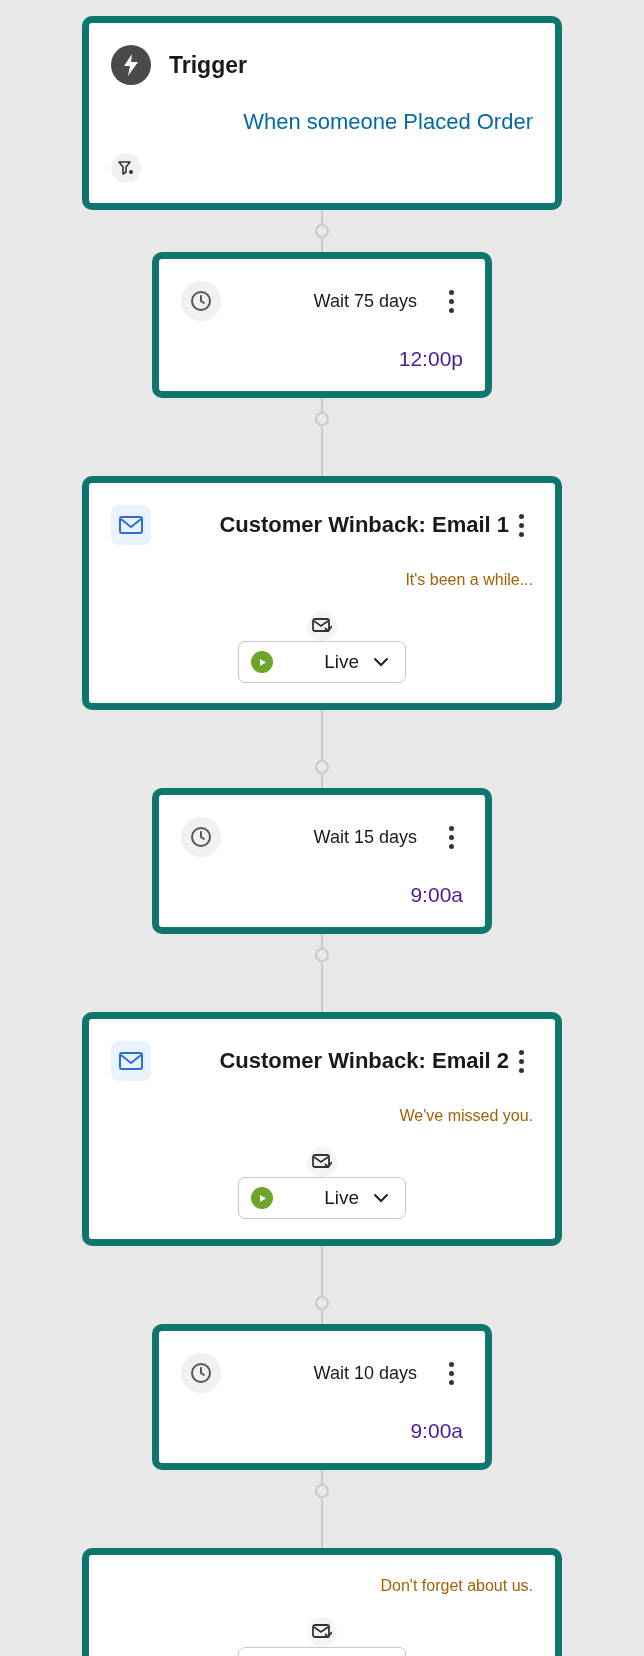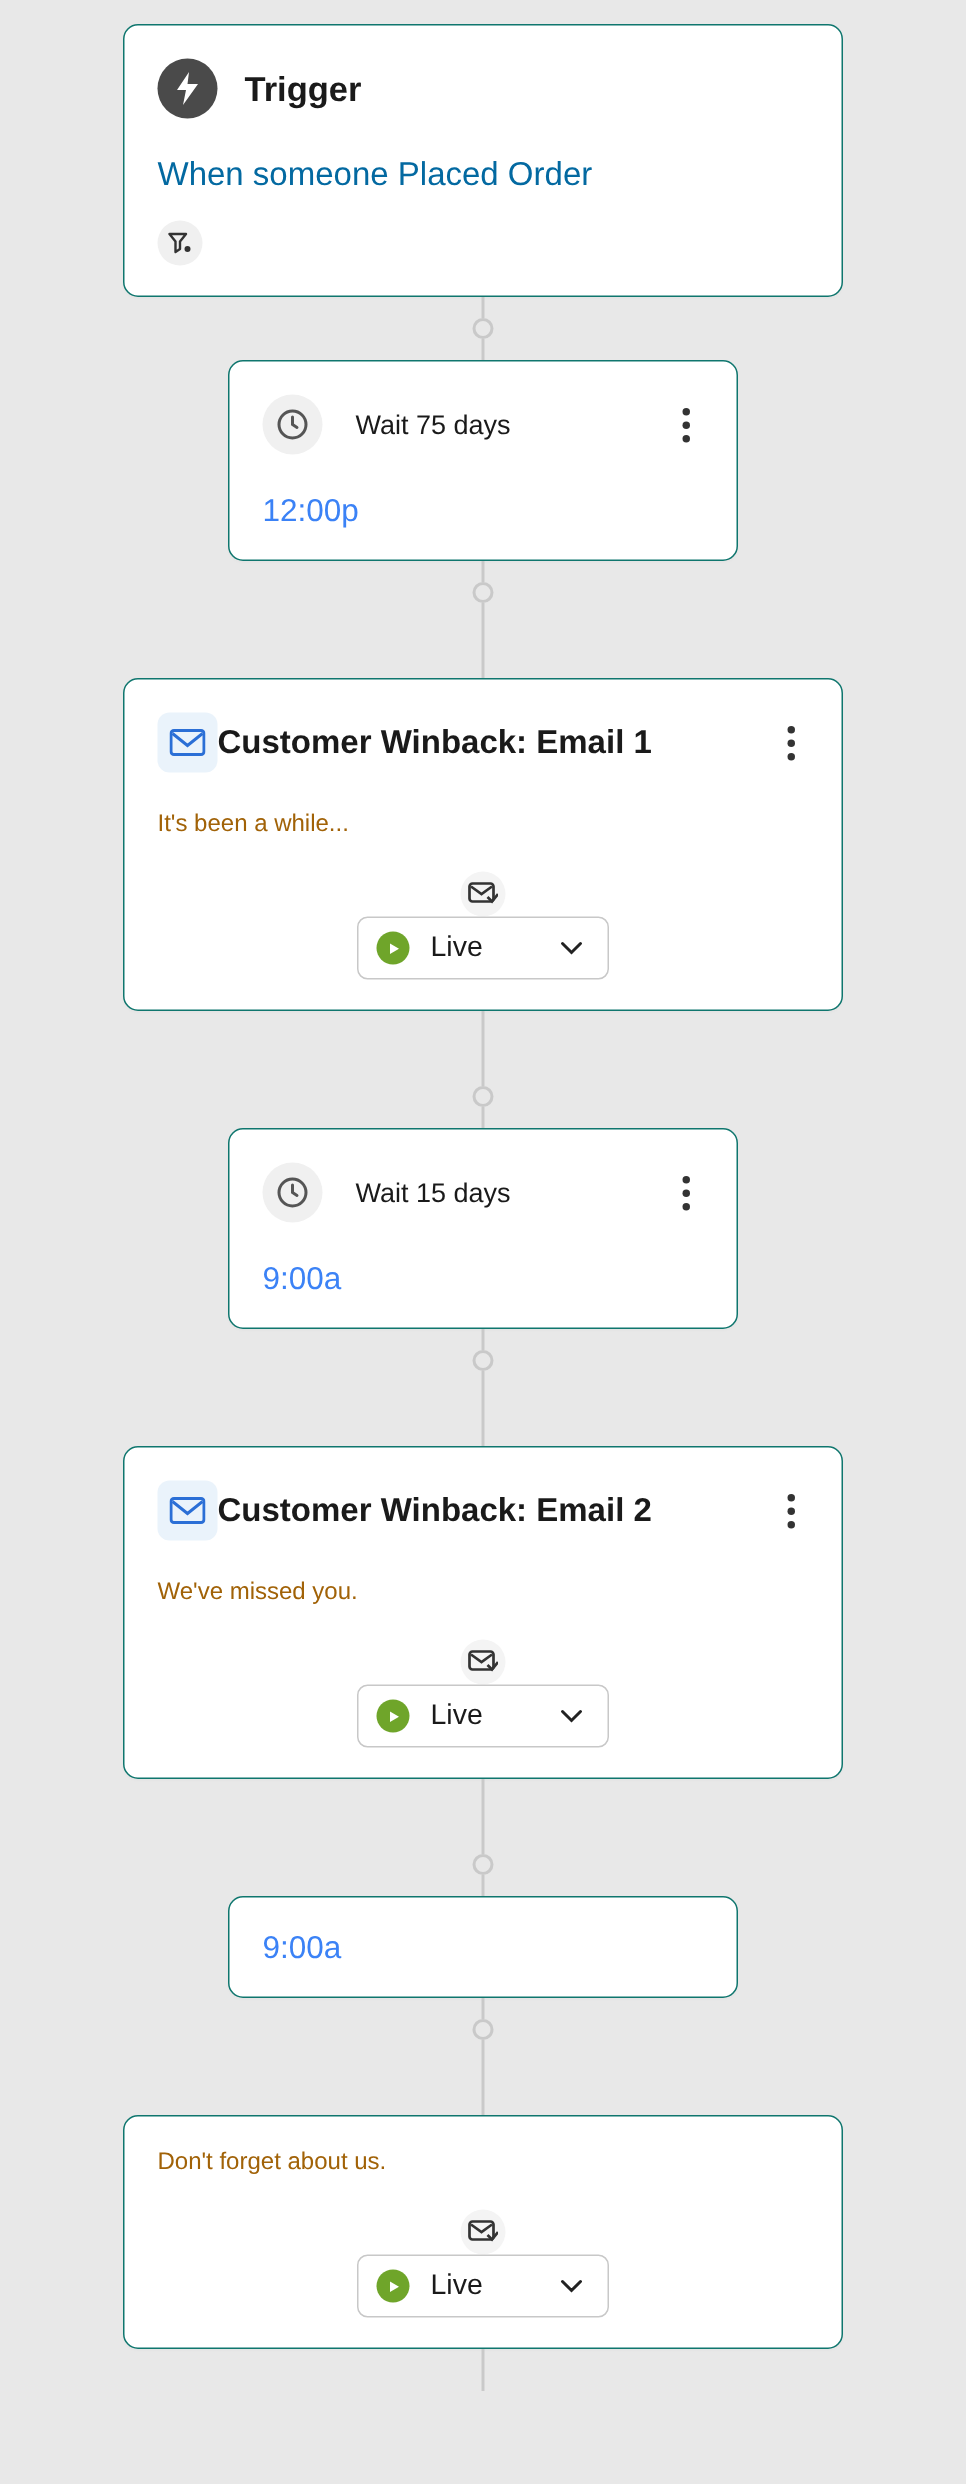--- a/index.html
+++ b/index.html
@@ -10,24 +10,25 @@
     color: #1a1a1a;
     padding: 16px 0 0 0;
   }
   .flow {
     display: flex;
     flex-direction: column;
     align-items: center;
   }
   .card {
     background: #fff;
-    border: 1px solid #0f766e;
+    border: 7px solid #0f766e;
     border-radius: 10px;
     padding: 22px 22px 20px 22px;
     box-shadow: 0 1px 2px rgba(0,0,0,0.02);
+    text-align: right;
   }
   .card-wide { width: 480px; }
   .card-narrow { width: 340px; }
 
   
   .trigger-header {
     display: flex;
     align-items: center;
     gap: 18px;
     margin-bottom: 24px;
@@ -54,21 +55,21 @@
     gap: 22px;
     margin-bottom: 26px;
   }
   .clock-badge {
     width: 40px; height: 40px;
     border-radius: 50%;
     background: #f0f0f0;
     display: flex; align-items: center; justify-content: center;
   }
   .wait-title { font-size: 18px; font-weight: 400; flex: 1; }
-  .wait-time { font-size: 21px; font-weight: 400; color: #3b82f6; }
+  .wait-time { font-size: 21px; font-weight: 400; color: #4c1d95; }
   .kebab {
     width: 24px; height: 28px;
     display: flex; flex-direction: column; align-items: center; justify-content: center; gap: 4px;
     cursor: pointer;
   }
   .kebab span {
     width: 5px; height: 5px; border-radius: 50%; background: #333;
   }
 
   
@@ -284,20 +285,34 @@
     </div>
   </div>
 
   <div class="connector">
     <div class="line-long"></div>
       <div class="dot-open"></div>
       <div class="line-short"></div>
   </div>
 
   <div class="card card-narrow">
+    <div class="wait-header">
+      <div class="clock-badge">
+        <svg width="22" height="22" viewBox="0 0 22 22">
+            <circle cx="11" cy="11" r="9" stroke="#555" stroke-width="2" fill="none"></circle>
+            <path d="M11 6 V11 L14 13" stroke="#555" stroke-width="2" fill="none" stroke-linecap="round"></path>
+          </svg>
+      </div>
+      <div class="wait-title">Wait 10 days</div>
+      <div class="kebab">
+          <span></span>
+          <span></span>
+          <span></span>
+        </div>
+    </div>
     <div class="wait-time">9:00a</div>
   </div>
 
   <div class="connector">
     <div class="line-short"></div>
       <div class="dot-open"></div>
       <div class="line-long"></div>
   </div>
 
   <div class="card card-wide">

